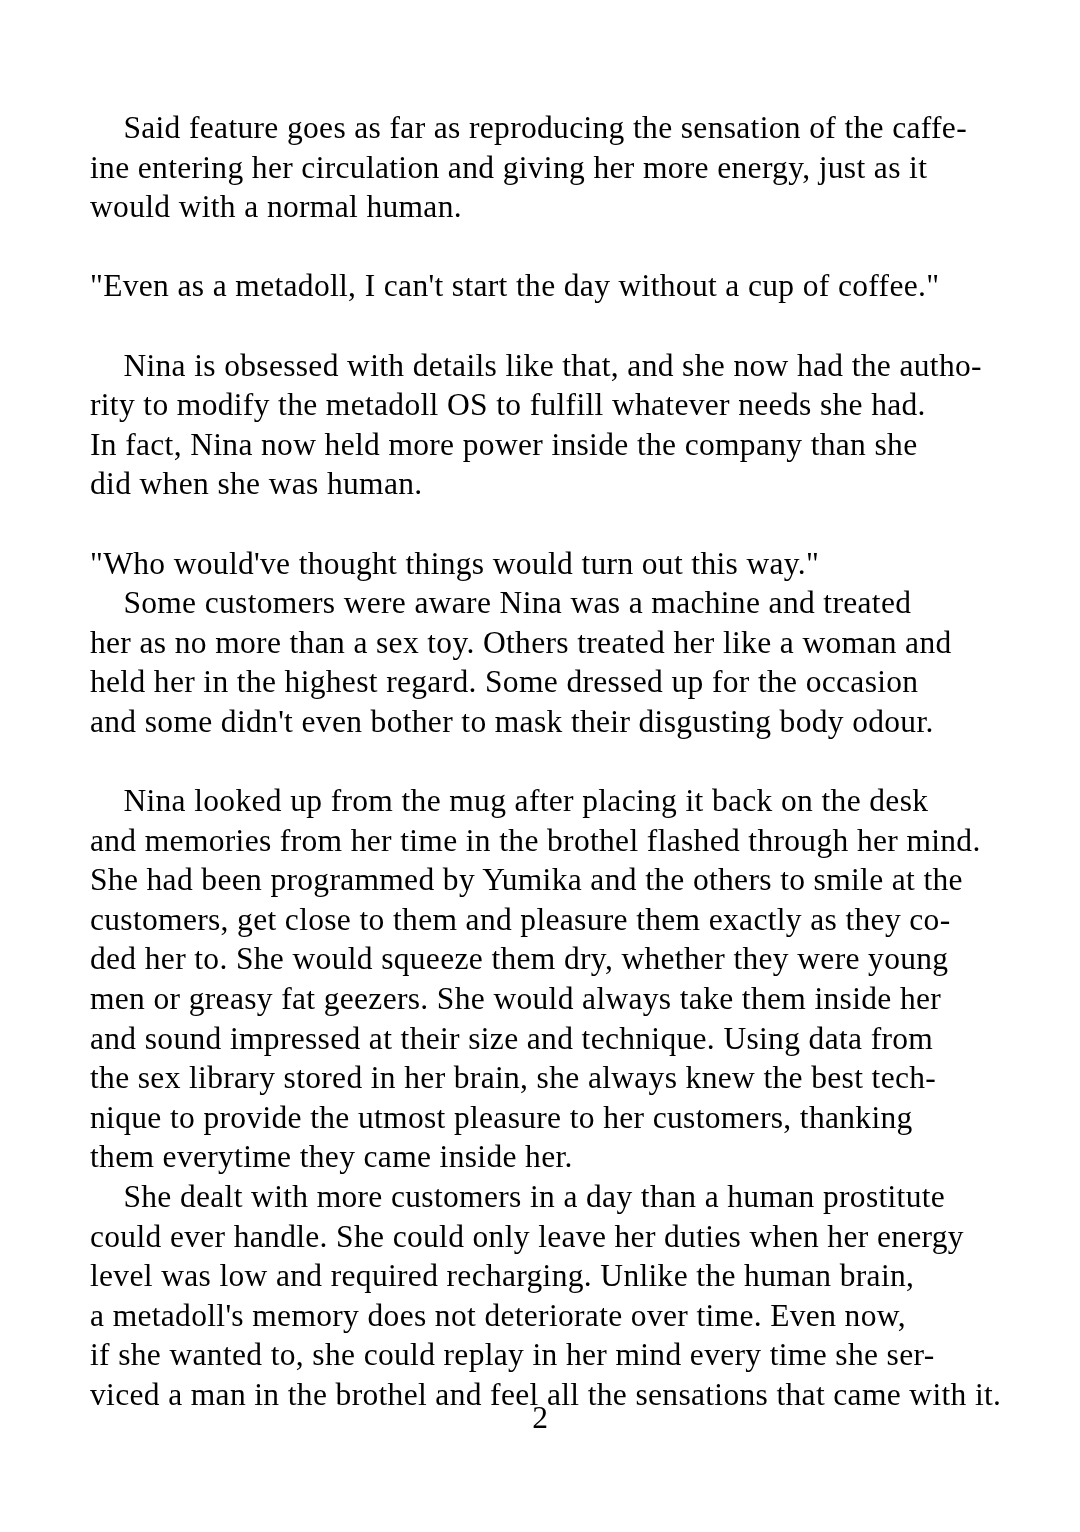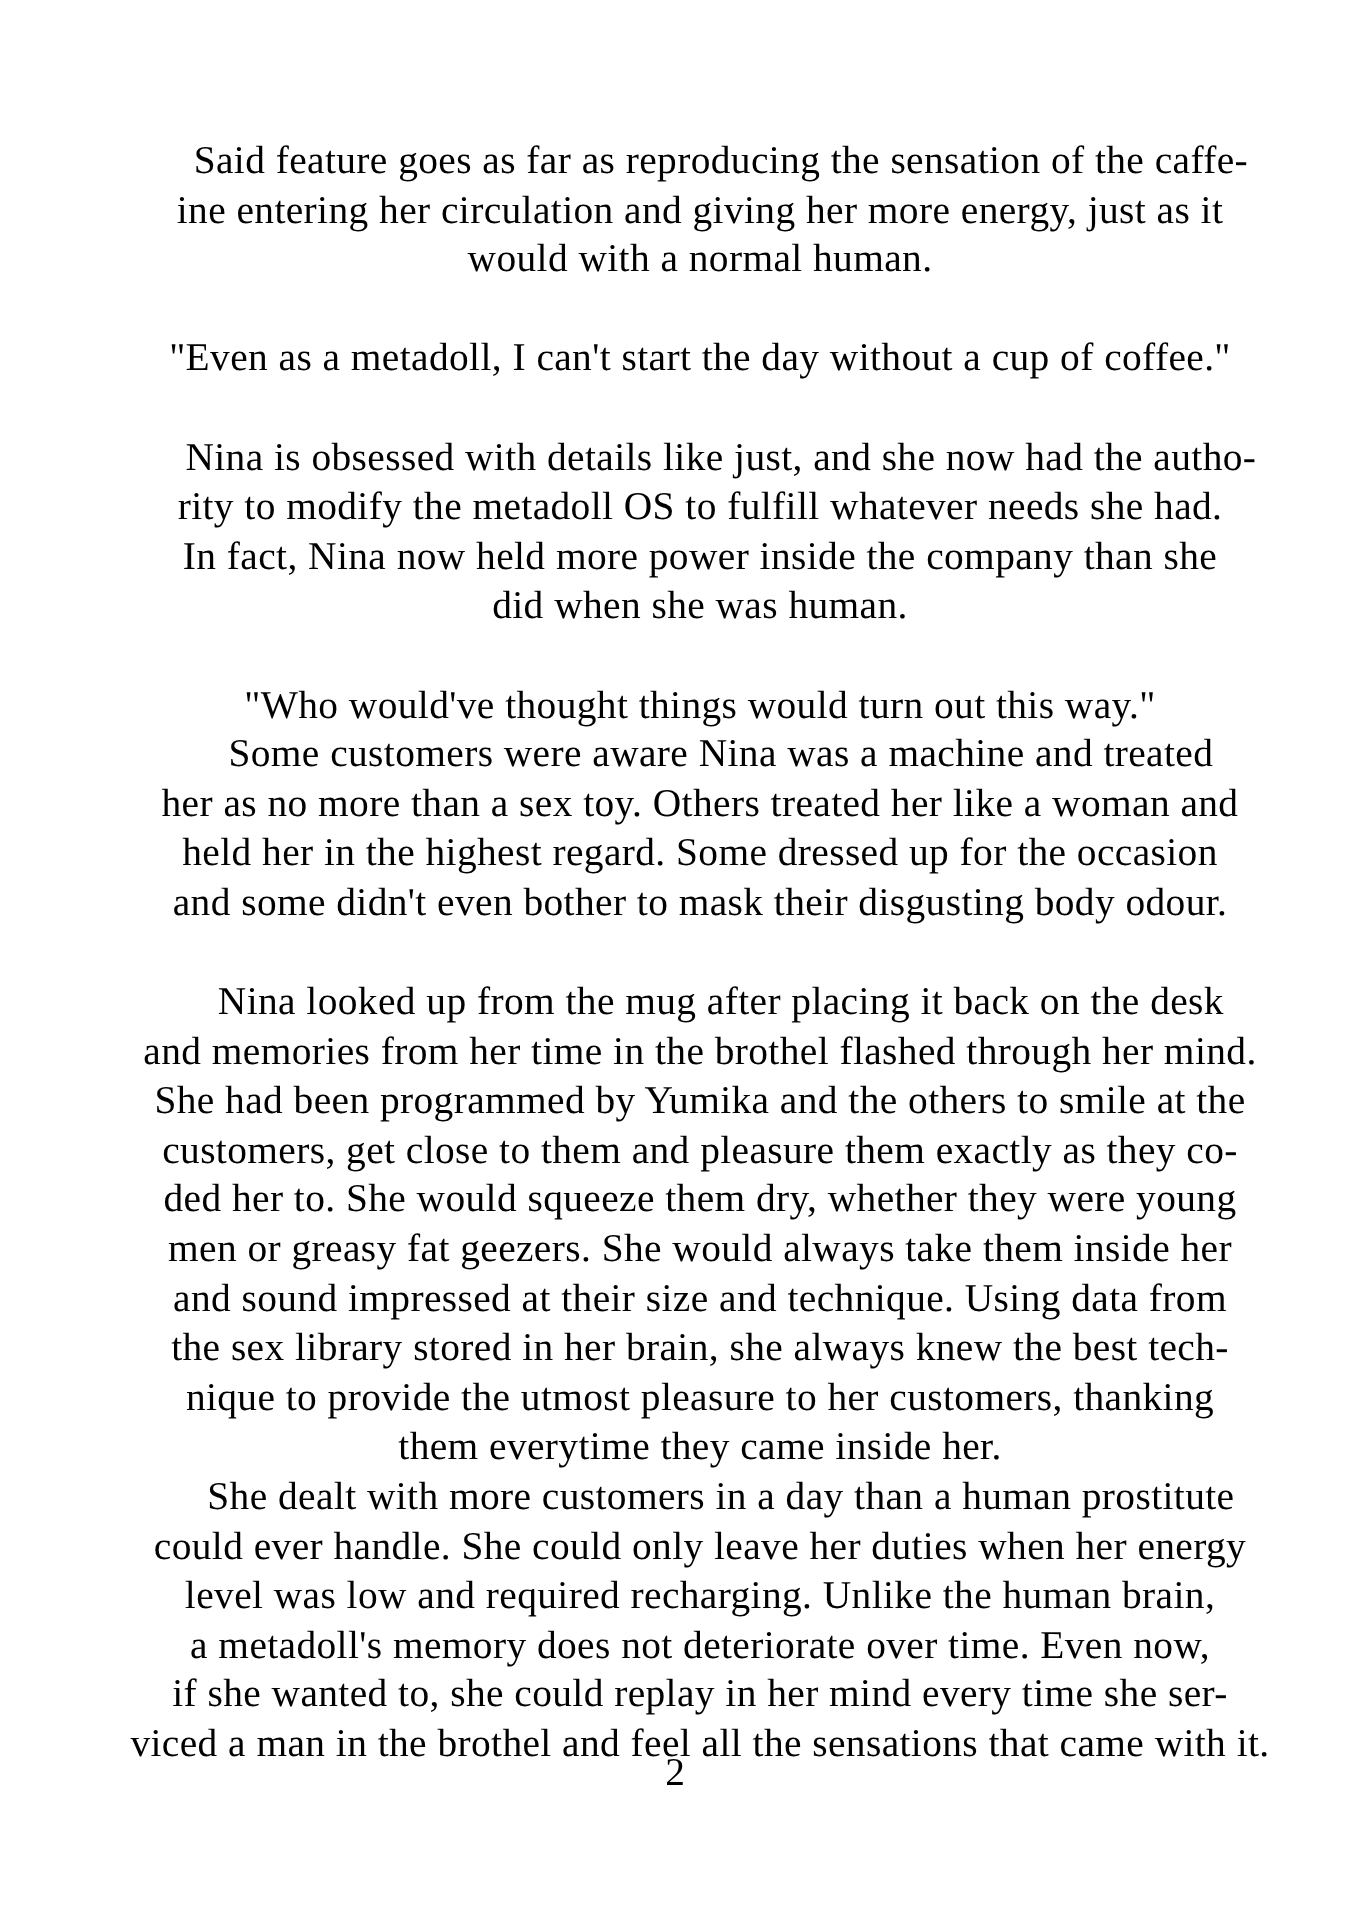--- a/index.html
+++ b/index.html
@@ -30,21 +30,21 @@
   .text-column {
     position: absolute;
     left: 90px;
     top: 108px;
     width: 940px;
   }
 
   .para {
     font-size: 31.5px;
     line-height: 39.6px;
-    text-align: center;
+    text-align: left;
     white-space: pre-wrap;
     margin: 0;
     letter-spacing: 0.01em;
     word-spacing: 0.005em;
   }
 
   
   .para.gap-before {
     margin-top: 39.6px;
   }
@@ -71,21 +71,21 @@
 <div class="page">
 
   <div class="text-column">
 
     <p class="para tight">    Said feature goes as far as reproducing the sensation of the caffe-
 ine entering her circulation and giving her more energy, just as it
 would with a normal human.</p>
 
     <p class="para gap-before">"Even as a metadoll, I can't start the day without a cup of coffee."</p>
 
-    <p class="para gap-before">    Nina is obsessed with details like just, and she now had the autho-
+    <p class="para gap-before">    Nina is obsessed with details like that, and she now had the autho-
 rity to modify the metadoll OS to fulfill whatever needs she had.
 In fact, Nina now held more power inside the company than she
 did when she was human.</p>
 
     <p class="para gap-before">"Who would've thought things would turn out this way."</p>
 
     <p class="para tight">    Some customers were aware Nina was a machine and treated
 her as no more than a sex toy. Others treated her like a woman and
 held her in the highest regard. Some dressed up for the occasion
 and some didn't even bother to mask their disgusting body odour.</p>

